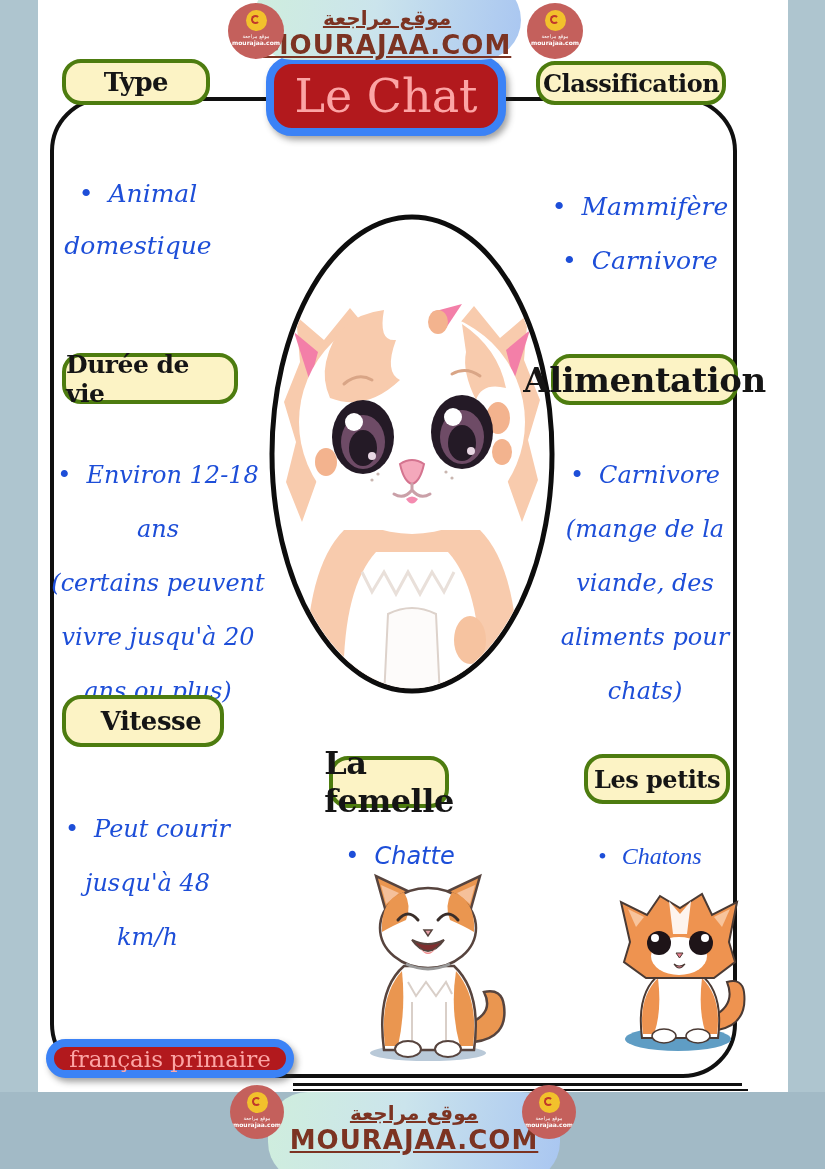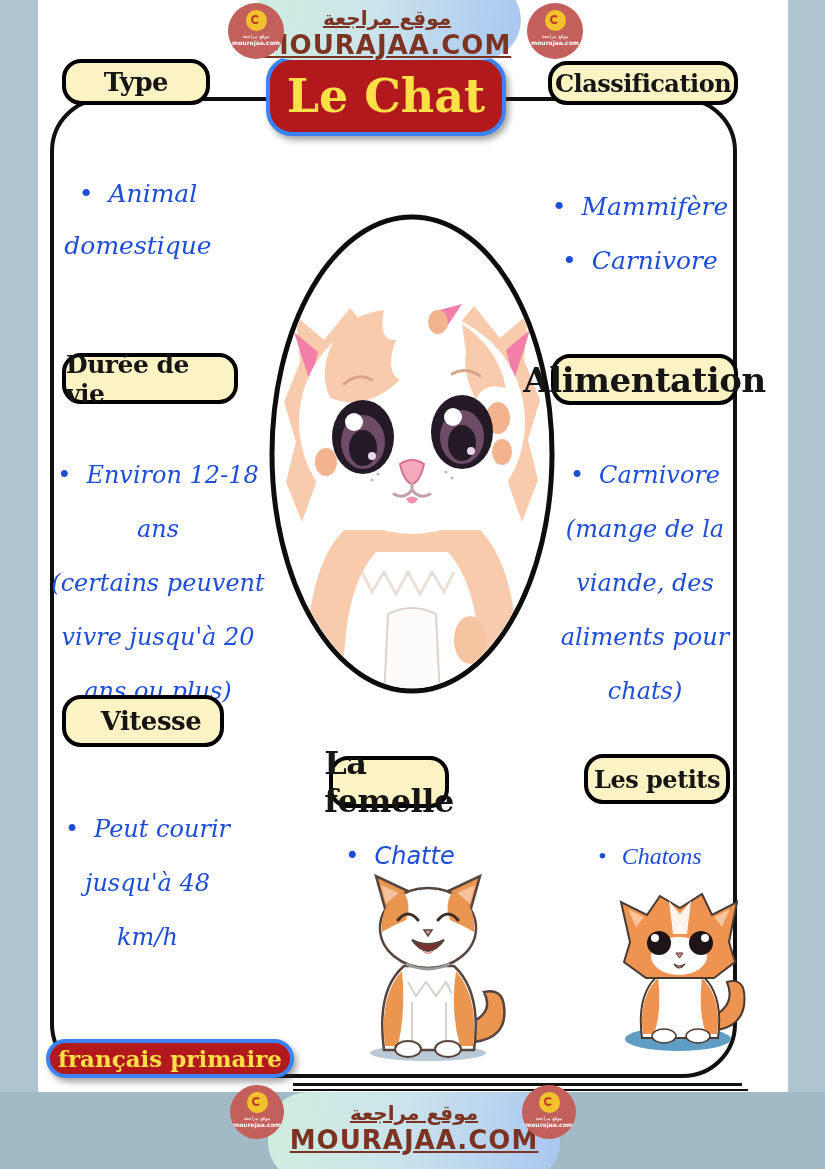--- a/index.html
+++ b/index.html
@@ -7,27 +7,27 @@
         font-family:"DejaVu Serif",serif;}
   .paper{position:absolute;left:38px;top:0;width:750px;height:1092px;background:#ffffff;}
   .bottom-strip{position:absolute;left:0;top:1092px;width:825px;height:77px;background:#a2bac6;}
 
   
   .card{position:absolute;left:50px;top:97px;width:687px;height:981px;box-sizing:border-box;
         border:4px solid #101010;border-radius:54px;z-index:1;}
   .rule{position:absolute;background:#101010;z-index:2;}
 
   
-  .pill{position:absolute;box-sizing:border-box;background:#fcf3c5;border:4px solid #000000;
+  .pill{position:absolute;box-sizing:border-box;background:#fcf3c5;border:4px solid #4d7c0f;
         border-radius:19px;display:flex;align-items:center;justify-content:center;
         font-weight:bold;color:#151515;z-index:4;letter-spacing:-0.5px;}
 
   
-  .redbox{position:absolute;box-sizing:border-box;background:#b2191d;border:4px solid #3b82f6;
-        color:#fde047;font-weight:bold;display:flex;align-items:center;justify-content:center;
+  .redbox{position:absolute;box-sizing:border-box;background:#b2191d;border:8px solid #3b82f6;
+        color:#fca5a5;font-weight:normal;display:flex;align-items:center;justify-content:center;
         z-index:4;box-shadow:3px 4px 6px rgba(50,50,50,.45);}
 
   
   .facts{position:absolute;text-align:center;font-style:italic;color:#1d4ed8;z-index:3;}
   .facts .line{display:block;}
   .b::before{content:"•";font-style:normal;display:inline-block;margin-right:15px;}
 
   .sansit{font-family:"DejaVu Sans",sans-serif;}
 
   
@@ -71,21 +71,21 @@
     <div class="logo-site">mourajaa.com</div>
   </div>
 
   <div class="card"></div>
   <div class="rule" style="left:293px;top:1083px;width:449px;height:3px;"></div>
   <div class="rule" style="left:293px;top:1089px;width:455px;height:2px;"></div>
 
   <div class="redbox" style="left:266px;top:56px;width:240px;height:80px;font-size:46px;border-radius:26px;">Le Chat</div>
 
   <div class="pill" style="left:62px;top:59px;width:148px;height:46px;font-size:26px;">Type</div>
-  <div class="pill" style="left:548px;top:61px;width:190px;height:44px;font-size:24px;">Classification</div>
+  <div class="pill" style="left:536px;top:61px;width:190px;height:44px;font-size:24px;">Classification</div>
   <div class="pill" style="left:62px;top:353px;width:176px;height:51px;font-size:25px;">Durée de vie</div>
   <div class="pill" style="left:551px;top:354px;width:187px;height:51px;font-size:34px;">Alimentation</div>
   <div class="pill" style="left:62px;top:695px;width:162px;height:52px;font-size:26px;padding-left:16px;">Vitesse</div>
   <div class="pill" style="left:329px;top:756px;width:120px;height:52px;font-size:32px;">La femelle</div>
   <div class="pill" style="left:584px;top:754px;width:146px;height:50px;font-size:24px;">Les petits</div>
 
   <div class="facts" style="left:48px;top:168px;width:180px;font-size:25px;line-height:52px;">
     <span class="line b">Animal</span>
     <span class="line">domestique</span>
   </div>

